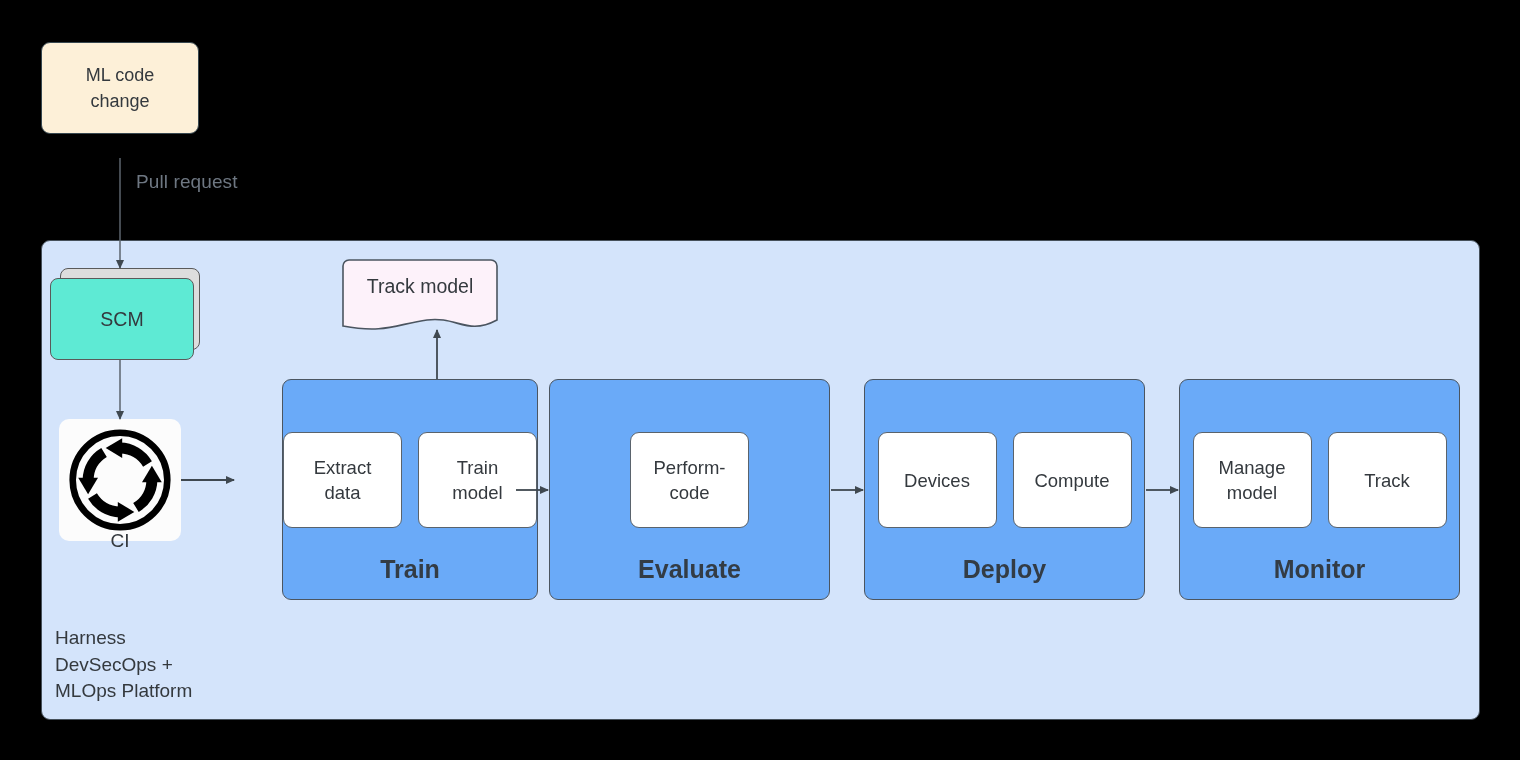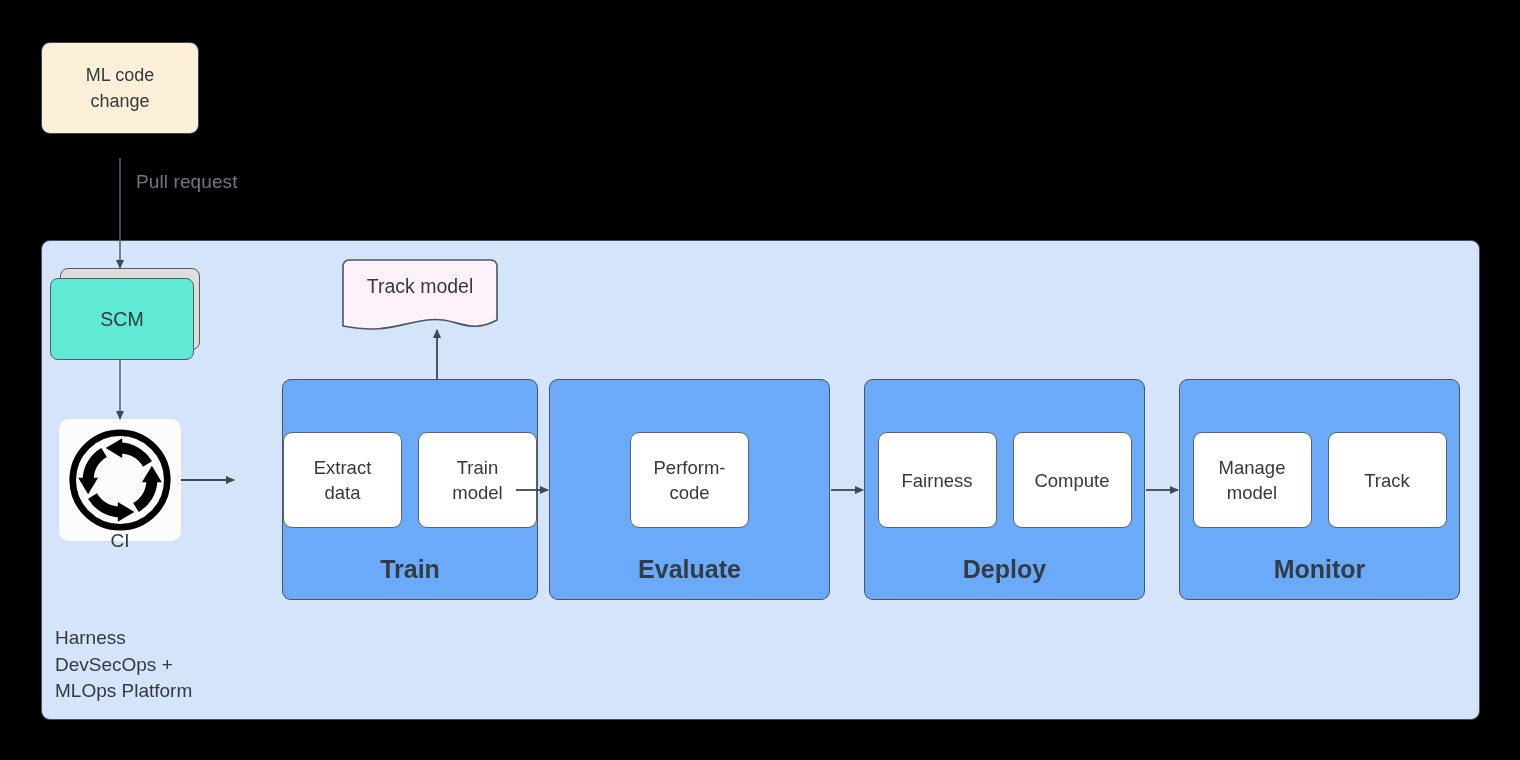--- a/index.html
+++ b/index.html
@@ -278,21 +278,21 @@
   <div class="stage stage-evaluate">
     <div class="substage-row">
       <div class="substage">Perform-
 code</div>
     </div>
     <div class="stage-title">Evaluate</div>
   </div>
 
   <div class="stage stage-deploy">
     <div class="substage-row">
-      <div class="substage">Fairness</div>
+      <div class="substage">Devices</div>
       <div class="substage">Compute</div>
     </div>
     <div class="stage-title">Deploy</div>
   </div>
 
   <div class="stage stage-monitor">
     <div class="substage-row">
       <div class="substage">Manage
 model</div>
       <div class="substage">Track</div>

